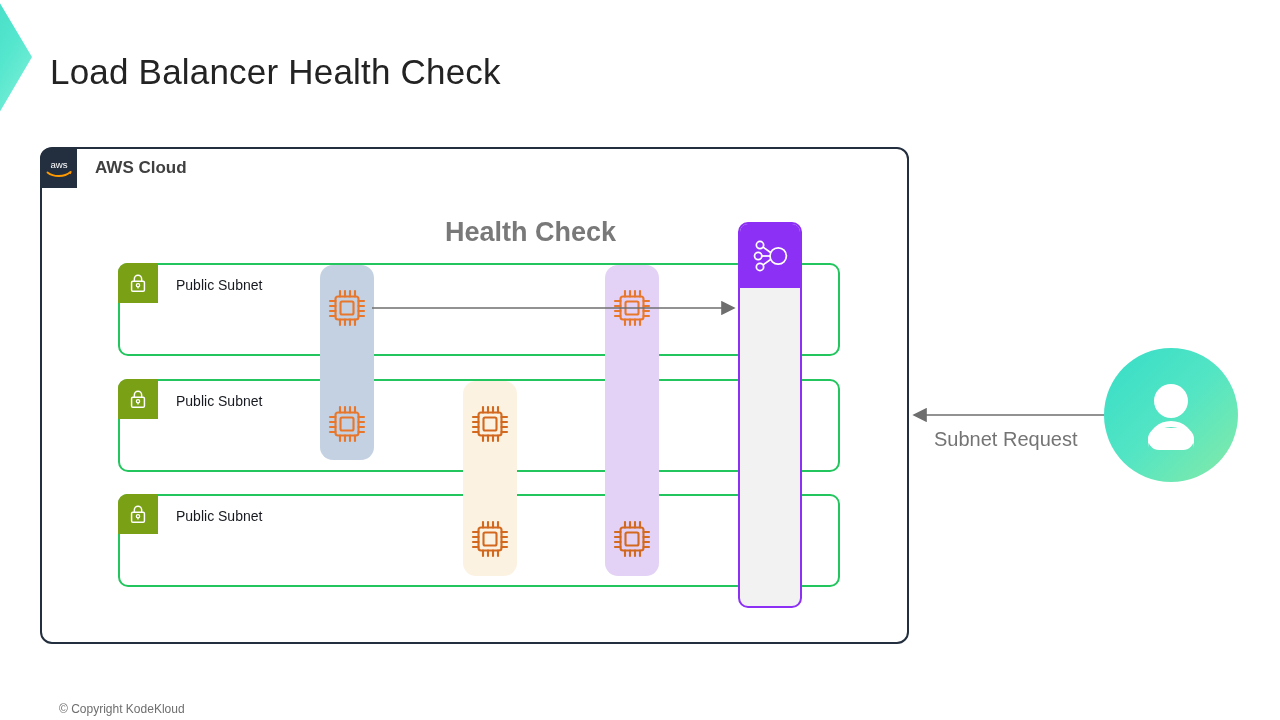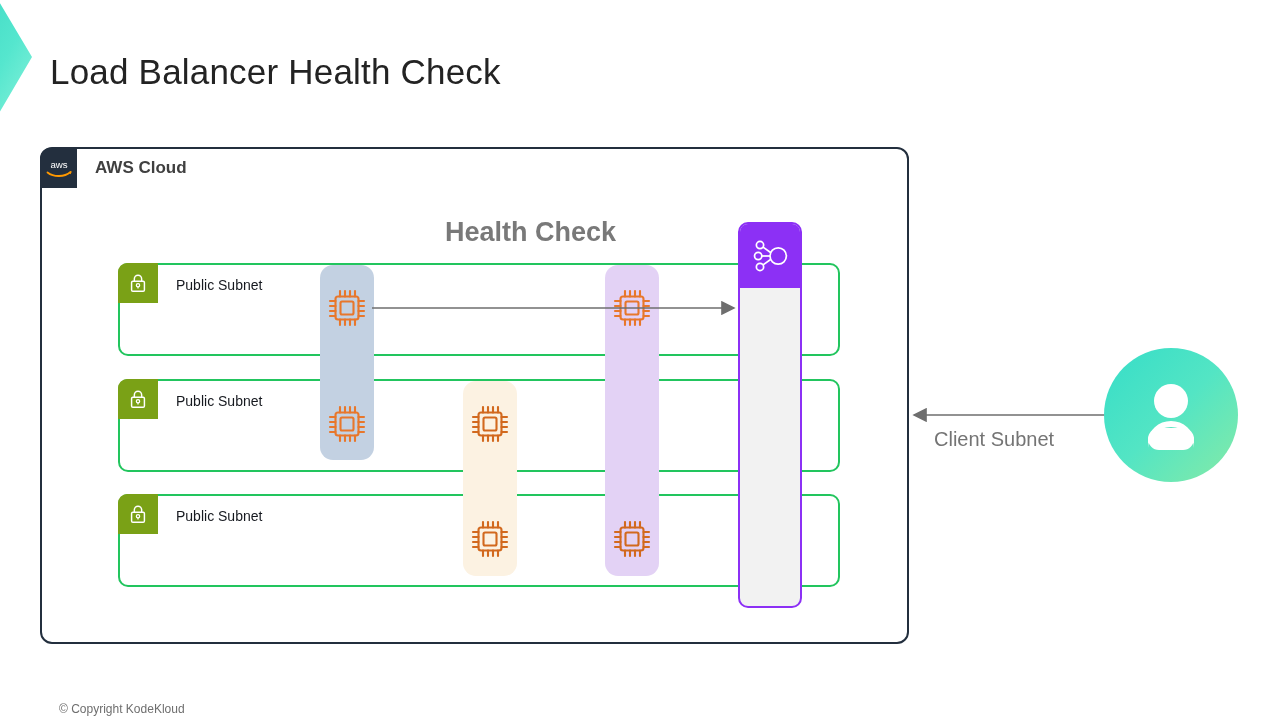--- a/index.html
+++ b/index.html
@@ -370,17 +370,17 @@
           <stop offset="50%" stop-color="#53E5C4"></stop>
           <stop offset="100%" stop-color="#86EAA6"></stop>
         </linearGradient>
       </defs>
       <circle cx="67" cy="67" r="67" fill="url(#cgrad)"></circle>
       <circle cx="67" cy="53" r="17" fill="#ffffff"></circle>
       <path d="M44 100 A23 21 0 0 1 90 100 Z M44 100 h46 v-6 a23 21 0 0 0 -46 0 z" fill="#ffffff"></path>
       <rect x="44" y="80" width="46" height="22" rx="11" fill="#ffffff"></rect>
     </svg>
   </div>
-  <div class="client-label">Client Subnet</div>
+  <div class="client-label">Subnet Request</div>
 
   <div class="copyright">© Copyright KodeKloud</div>
 
 </div>
 
 </body></html>

